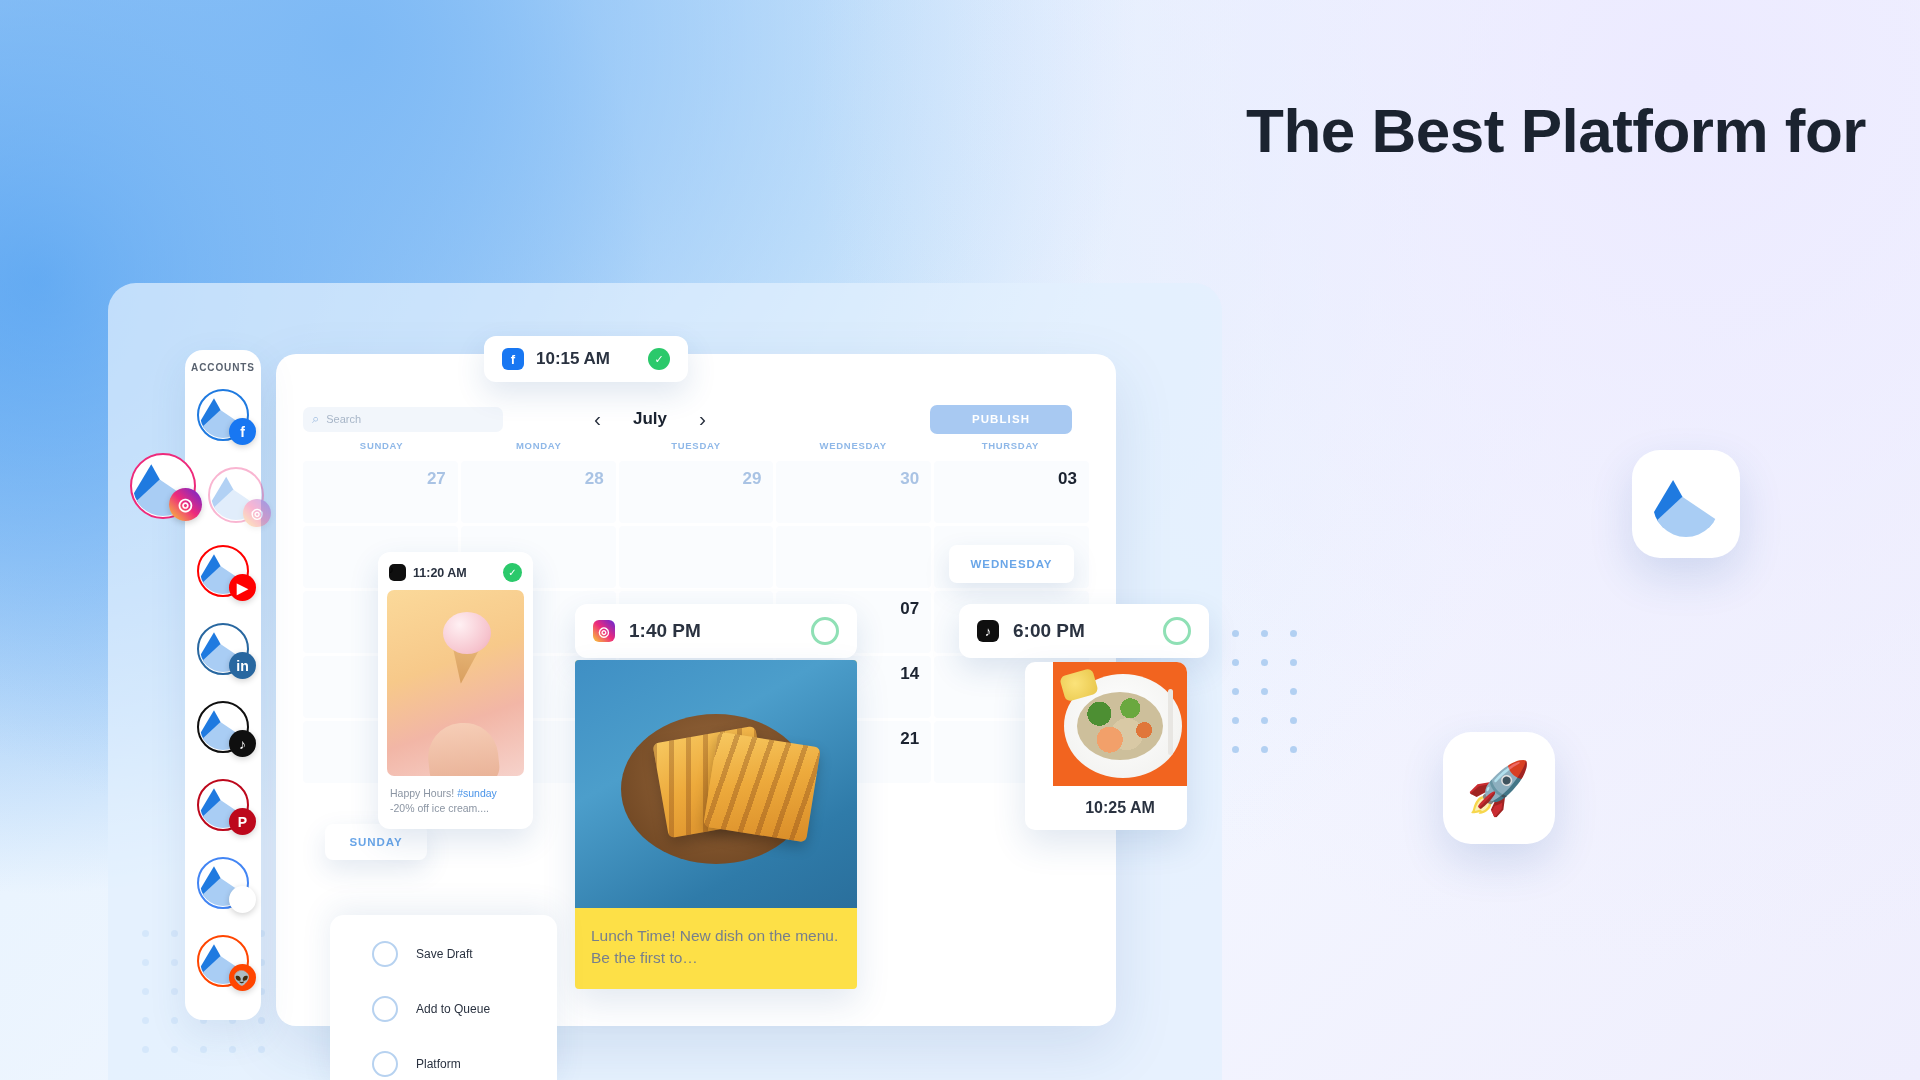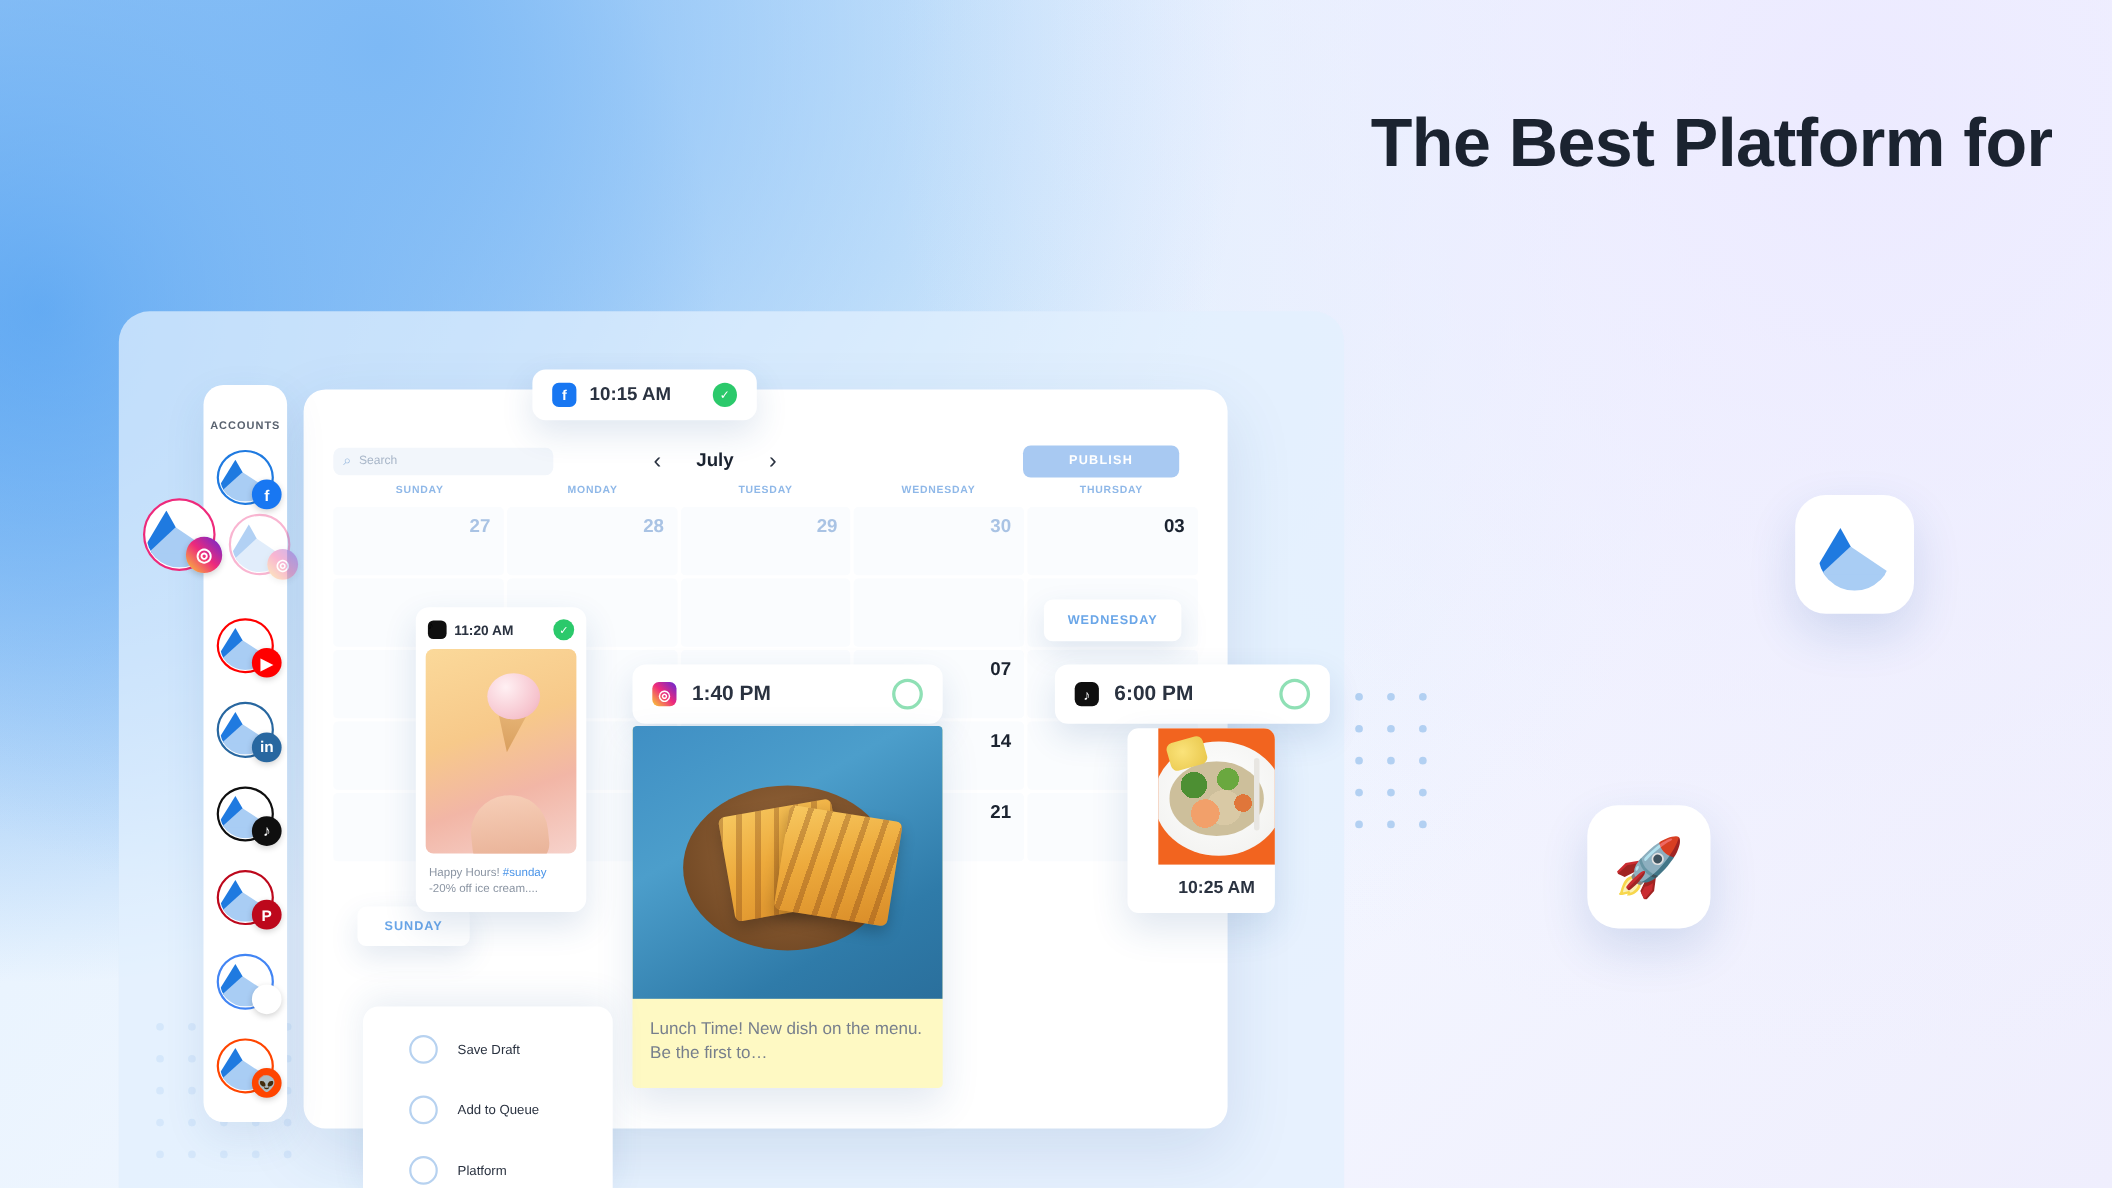--- a/index.html
+++ b/index.html
@@ -64,21 +64,21 @@
   }
   .app-card {
     position:absolute; left:276px; top:354px; width:840px; height:672px;
     background:#fff; border-radius:20px; box-shadow:0 22px 60px rgba(38,84,150,.13);
   }
 
   
   .accounts-rail {
     position:absolute; left:185px; top:350px; width:76px; height:670px;
     background:#fff; border-radius:18px; box-shadow:0 14px 38px rgba(38,84,150,.10);
-    padding-top:32px; display:flex; flex-direction:column; align-items:center;
+    padding-top:12px; display:flex; flex-direction:column; align-items:center;
   }
   .accounts-title {
     font-size:10px; font-weight:700; letter-spacing:.9px; color:#59626f; margin-bottom:16px;
   }
   .acct { position:relative; width:52px; height:52px; margin-bottom:26px; }
   .acct .ring {
     position:absolute; inset:0; border-radius:50%;
     border:2.4px solid #1f7ae0; background:#fff; overflow:hidden;
   }
   .acct .mark { position:absolute; inset:3px; }
@@ -183,21 +183,21 @@
   .ice-img .hand {
     position:absolute; left:30%; bottom:-6%; width:70px; height:64px; border-radius:34px 34px 18px 18px;
     background:linear-gradient(#f6cdb6,#e8b095); transform:rotate(-6deg);
   }
   #card-ice .cap { padding:10px 3px 4px; font-size:10.5px; line-height:1.42; color:#8b95a3; }
   #card-ice .cap b { color:#4a94e8; font-weight:400; }
 
   
   #card-lunch {
     position:absolute; left:575px; top:660px; width:282px;
-    background:#fef9c3; border-radius:4px; box-shadow:0 14px 34px rgba(38,84,150,.13); overflow:hidden;
+    background:#fde047; border-radius:4px; box-shadow:0 14px 34px rgba(38,84,150,.13); overflow:hidden;
   }
   .sand-img {
     height:248px; position:relative; overflow:hidden;
     background:linear-gradient(150deg,#3f8fc4 0%,#4c9ecb 35%,#2f7ba9 75%,#2a6f9c 100%);
   }
   .sand-img .plate {
     position:absolute; left:50%; top:52%; transform:translate(-50%,-50%);
     width:190px; height:150px; border-radius:50%;
     background:radial-gradient(ellipse at 50% 40%,#9a6a3e,#754b26 72%,#5e3a1c);
   }
@@ -210,21 +210,21 @@
   .sand-img .s2 { left:48%; top:32%; width:104px; height:96px; transform:rotate(9deg); }
   .sand-img .grill {
     position:absolute; inset:0;
     background:repeating-linear-gradient(100deg,rgba(120,60,20,.32) 0 5px,transparent 5px 17px);
     border-radius:6px;
   }
   #card-lunch .cap { padding:17px 16px 20px; font-size:15.5px; line-height:1.42; color:#777f8c; }
 
   
   #card-salad {
-    position:absolute; left:1025px; top:662px; width:134px;
+    position:absolute; left:1025px; top:662px; width:162px;
     background:#fff; border-radius:10px; box-shadow:0 14px 34px rgba(38,84,150,.14);
     overflow:hidden; padding-bottom:4px;padding-left:28px;
   }
   .salad-img { height:124px; position:relative; background:#f2641f; overflow:hidden; }
   .salad-img .plate2 {
     position:absolute; left:52%; top:52%; transform:translate(-50%,-50%);
     width:118px; height:104px; border-radius:50%;
     background:radial-gradient(circle at 48% 42%,#ffffff,#f4f4f2 70%,#e3e2df);
   }
   .salad-img .food {

